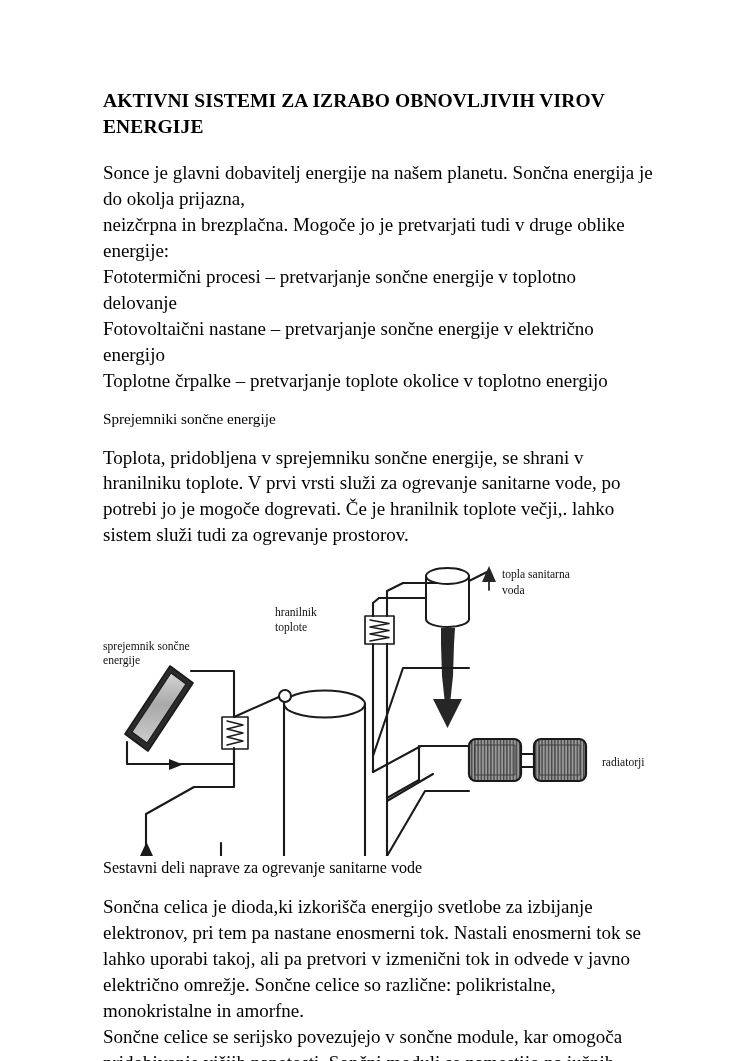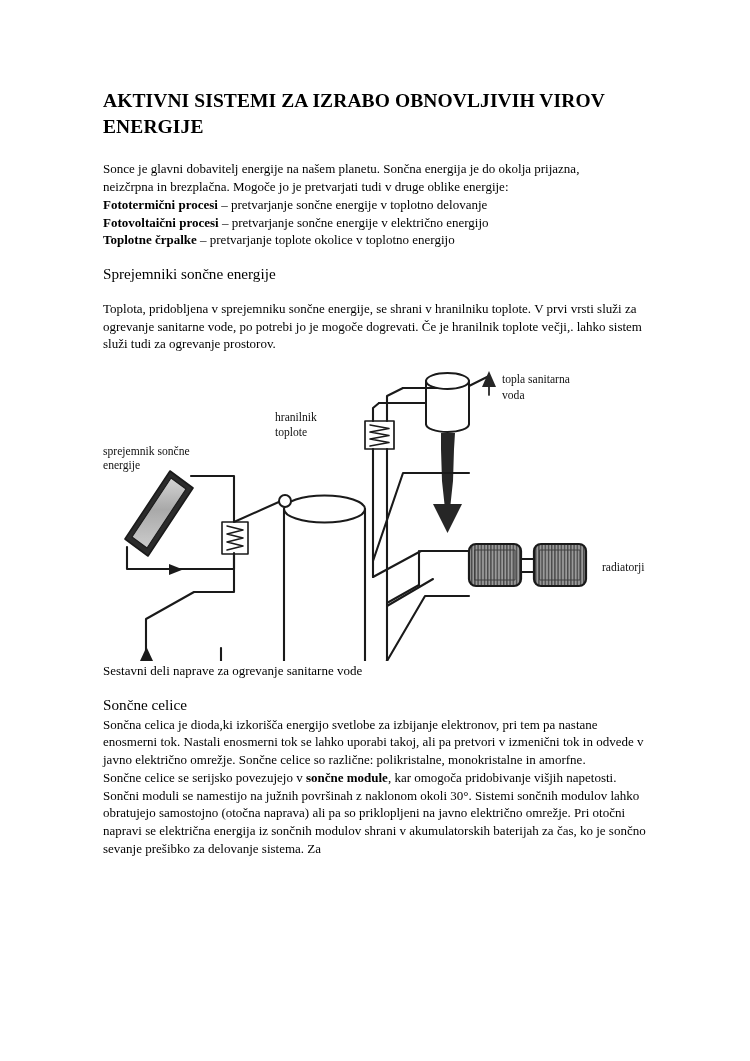--- a/index.html
+++ b/index.html
@@ -30,45 +30,45 @@
   }
   h1.doc-title {
     font-size: 19.5px;
     font-weight: bold;
     line-height: 1.32;
     margin: 0 0 0 0;
     letter-spacing: 0.1px;
     font-family: "Liberation Serif", "DejaVu Serif", serif;
   }
   p.para {
-    font-size: 13px;
+    font-size: 19px;
     line-height: 1.365;
     margin: 0;
     text-align: left;
   }
   .spacer-lg { height: 21px; }
   .spacer-md { height: 15px; }
   .spacer-sm { height: 8px; }
-  .b { font-weight: bold; }
+  .b { font-weight: normal; }
   .sec-head {
     font-size: 15.2px;
     font-weight: normal;
     line-height: 1.365;
     margin: 0;
   }
   
   .figure {
     position: relative;
     width: 550px;
     height: 300px;
     margin: 0;
   }
   .figure svg { display: block; }
   .fig-caption {
-    font-size: 13px;
+    font-size: 16px;
     line-height: 1.3;
     margin: 0;
     padding-top: 2px;
   }
   .lbl {
     font-family: "Liberation Serif", "DejaVu Serif", serif;
     font-size: 11.6px;
     fill: #111111;
   }
 </style>
@@ -79,21 +79,21 @@
   <div class="content">
 
     <h1 class="doc-title">AKTIVNI SISTEMI ZA IZRABO OBNOVLJIVIH VIROV ENERGIJE</h1>
 
     <div class="spacer-lg"></div>
 
     <p class="para">
       <span>Sonce je glavni dobavitelj energije na našem planetu. Sončna energija je do okolja prijazna,</span><br>
       <span>neizčrpna in brezplačna. Mogoče jo je pretvarjati tudi v druge oblike energije:</span><br>
       <span class="b">Fototermični procesi</span><span> – pretvarjanje sončne energije v toplotno delovanje</span><br>
-      <span class="b">Fotovoltaični procesi</span><span> – pretvarjanje sončne energije v električno energijo</span><br>
+      <span class="b">Fotovoltaični nastane</span><span> – pretvarjanje sončne energije v električno energijo</span><br>
       <span class="b">Toplotne črpalke</span><span> – pretvarjanje toplote okolice v toplotno energijo</span>
     </p>
 
     <div class="spacer-md"></div>
 
     <p class="sec-head">Sprejemniki sončne energije</p>
 
     <div class="spacer-md"></div>
 
     <p class="para">Toplota, pridobljena v sprejemniku sončne energije, se shrani v hranilniku toplote. V prvi vrsti služi za ogrevanje sanitarne vode, po potrebi jo je mogoče dogrevati. Če je hranilnik toplote večji,. lahko sistem služi tudi za ogrevanje prostorov.</p>
@@ -213,20 +213,19 @@
         <text class="lbl" x="399" y="38">voda</text>
 
         <text class="lbl" x="499" y="210">radiatorji</text>
       </svg>
     </div>
 
     <p class="fig-caption">Sestavni deli naprave za ogrevanje sanitarne vode</p>
 
     <div class="spacer-md"></div>
 
-    <p class="sec-head">Sončne celice</p>
     <p class="para">Sončna celica je dioda,ki izkorišča energijo svetlobe za izbijanje elektronov, pri tem pa nastane enosmerni tok. Nastali enosmerni tok se lahko uporabi takoj, ali pa pretvori v izmenični tok in odvede v javno električno omrežje. Sončne celice so različne: polikristalne, monokristalne in amorfne.</p>
     <p class="para">
       <span>Sončne celice se serijsko povezujejo v </span><span class="b">sončne module</span><span>, kar omogoča pridobivanje višjih napetosti. Sončni moduli se namestijo na južnih površinah z naklonom okoli 30°. Sistemi sončnih modulov lahko obratujejo samostojno (otočna naprava) ali pa so priklopljeni na javno električno omrežje. Pri otočni napravi se električna energija iz sončnih modulov shrani v akumulatorskih baterijah za čas, ko je sončno sevanje prešibko za delovanje sistema. Za</span>
     </p>
 
   </div>
 </div>
 
 </body></html>

